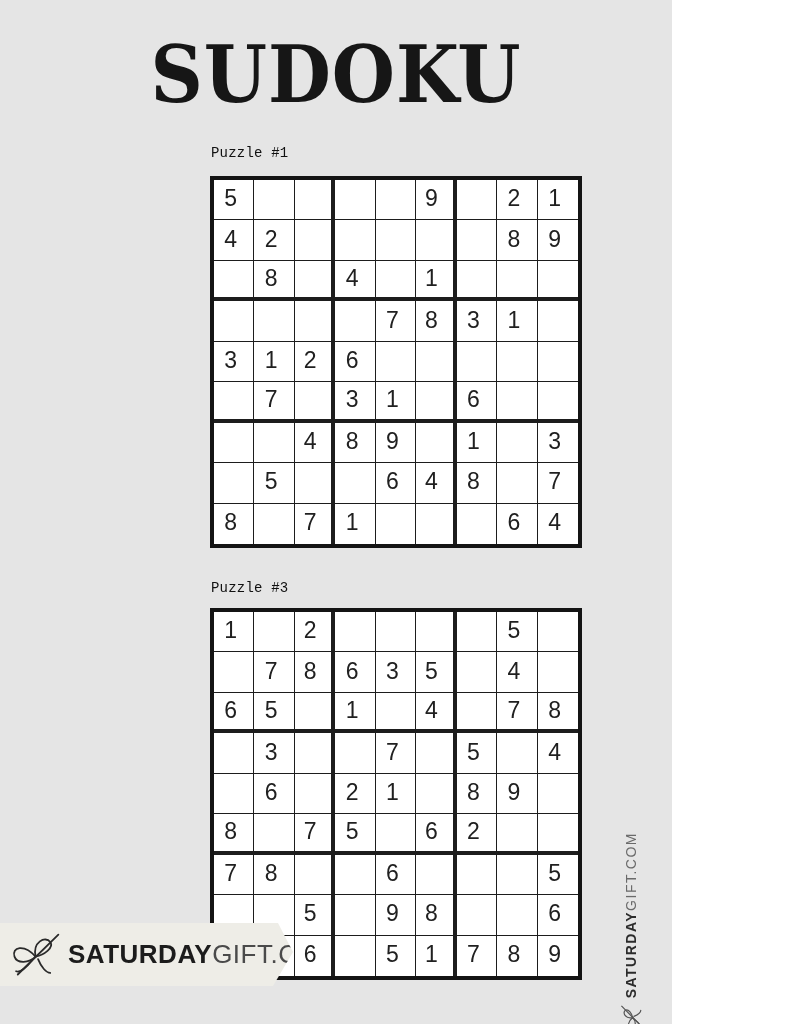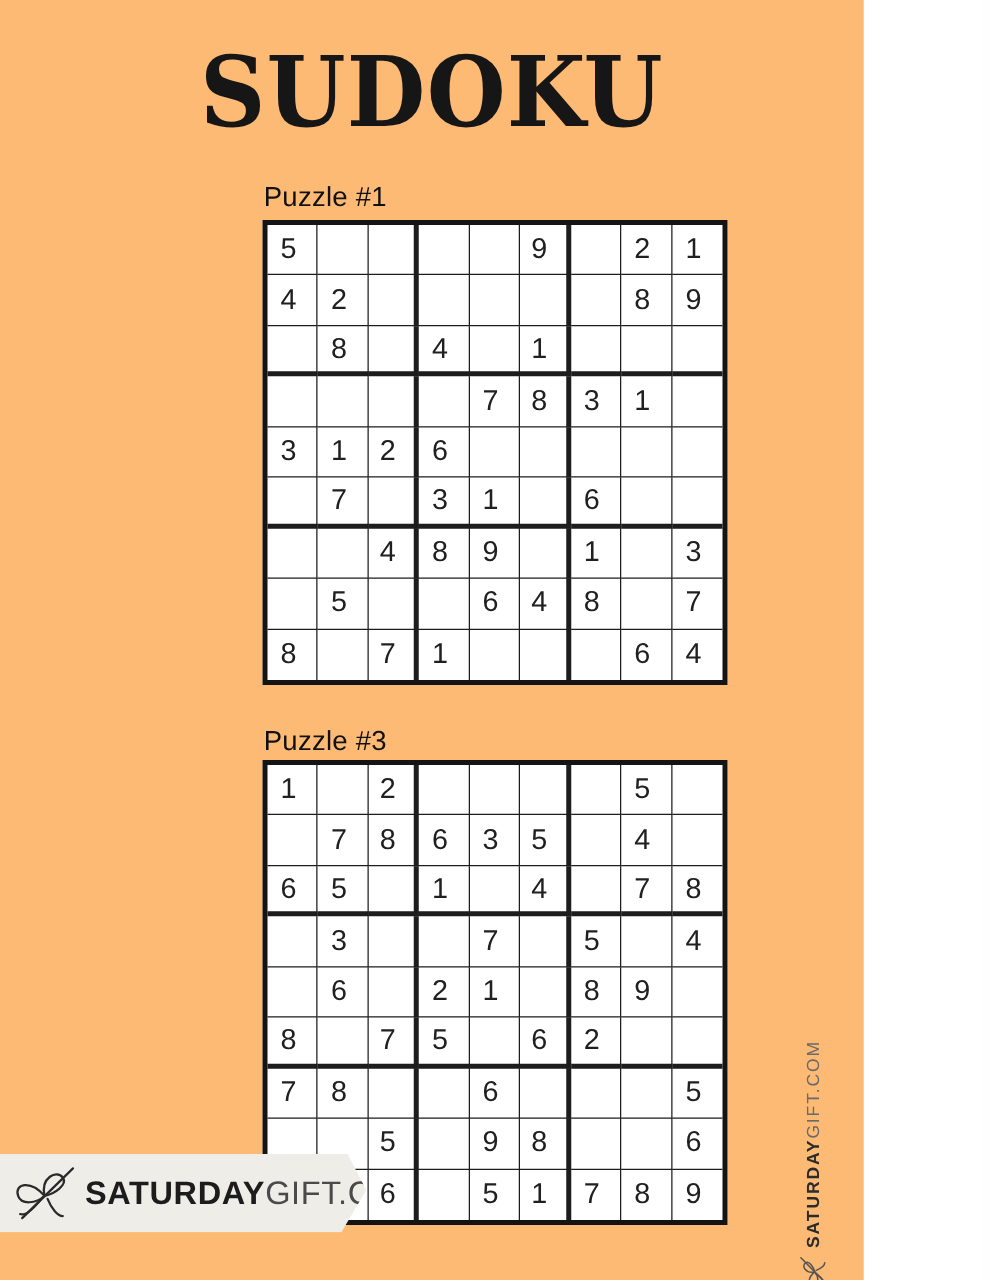--- a/index.html
+++ b/index.html
@@ -1,22 +1,23 @@
 <!DOCTYPE html>
 <html><head>
 <meta charset="utf-8">
 <style>
   html,body{margin:0;padding:0;background:#ffffff;}
   .page{
     position:relative;
-    width:691px;height:1024px;
-    background:#fdba74;
+    width:628px;height:1024px;
+    background:#e5e5e5;
     overflow:hidden;
     font-family:"Liberation Sans",sans-serif;
     color:#1a1a1a;
+    padding-left:44px;
   }
   
   .title{
     position:absolute;top:36px;left:0;width:100%;
     text-align:center;
     font-family:"DejaVu Serif",serif;
     font-weight:700;font-size:78px;line-height:1;
     letter-spacing:1px;color:#161616;
     transform:scaleX(.93);transform-origin:center;
   }
@@ -28,21 +29,21 @@
     display:flex;align-items:center;justify-content:center;
   }
   .ribbon-label-wrap span{
     transform:rotate(-90deg);
     font-weight:700;font-size:21px;letter-spacing:1px;color:#161616;
     white-space:nowrap;
   }
   
   .puzzle-label{
     position:absolute;left:211px;
-    font-size:22px;color:#111;letter-spacing:.2px;
+    font-size:14px;color:#111;letter-spacing:.2px;font-family:Liberation Mono, monospace;
   }
   .label-1{top:145px;}
   .label-2{top:580px;}
   
   .sudoku-grid{
     position:absolute;left:210px;
     width:372px;height:372px;box-sizing:border-box;
     border:4.5px solid #141414;background:#fff;
     display:grid;
     grid-template-columns:repeat(9,1fr);

